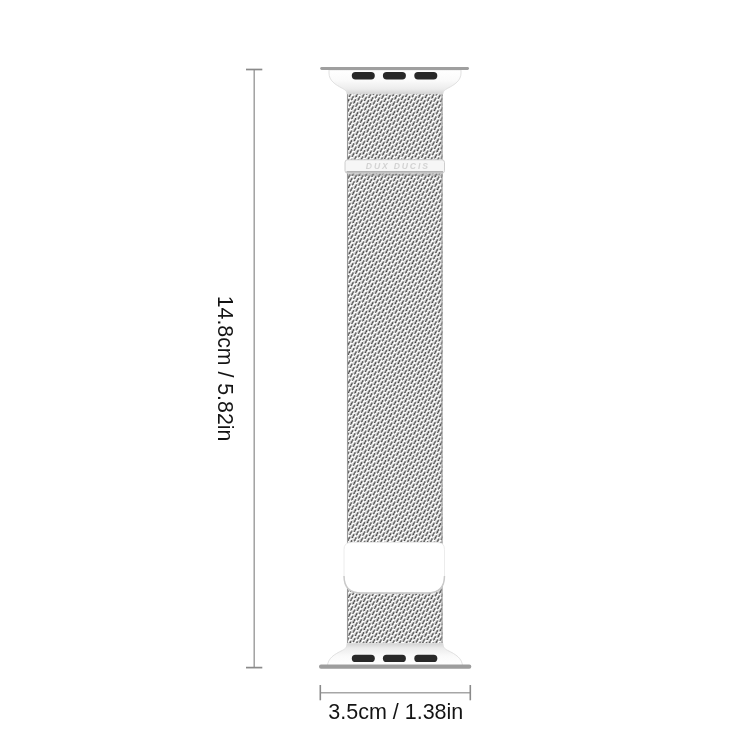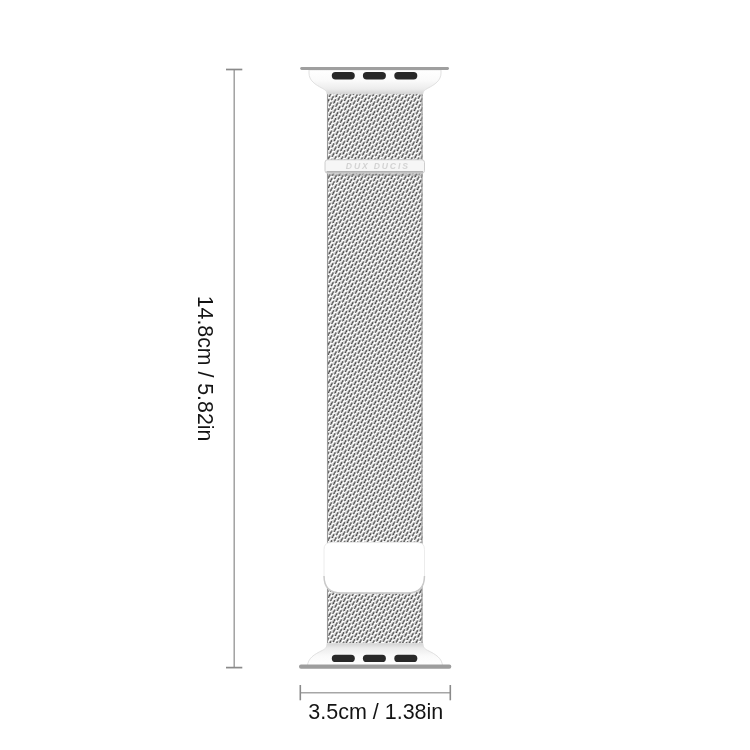--- a/index.html
+++ b/index.html
@@ -1,16 +1,16 @@
 <!DOCTYPE html>
 <html><head>
 <meta charset="utf-8">
 <style>
   html,body{margin:0;padding:0;background:#ffffff;}
-  .stage{position:relative;width:654px;height:750px;background:#ffffff;overflow:hidden;}
+  .stage{position:relative;width:654px;height:750px;background:#ffffff;overflow:hidden;padding-left:20px;}
   svg{display:block;}
   text{font-family:"Liberation Sans",sans-serif;}
 </style>
 </head>
 <body>
 <div class="stage">
 <svg width="750" height="750" viewBox="0 0 750 750">
   <defs>
     <pattern id="mesh" patternUnits="userSpaceOnUse" width="5.2" height="3.95" patternTransform="rotate(-34)">
       <rect width="5.2" height="3.95" fill="#ffffff"></rect>

